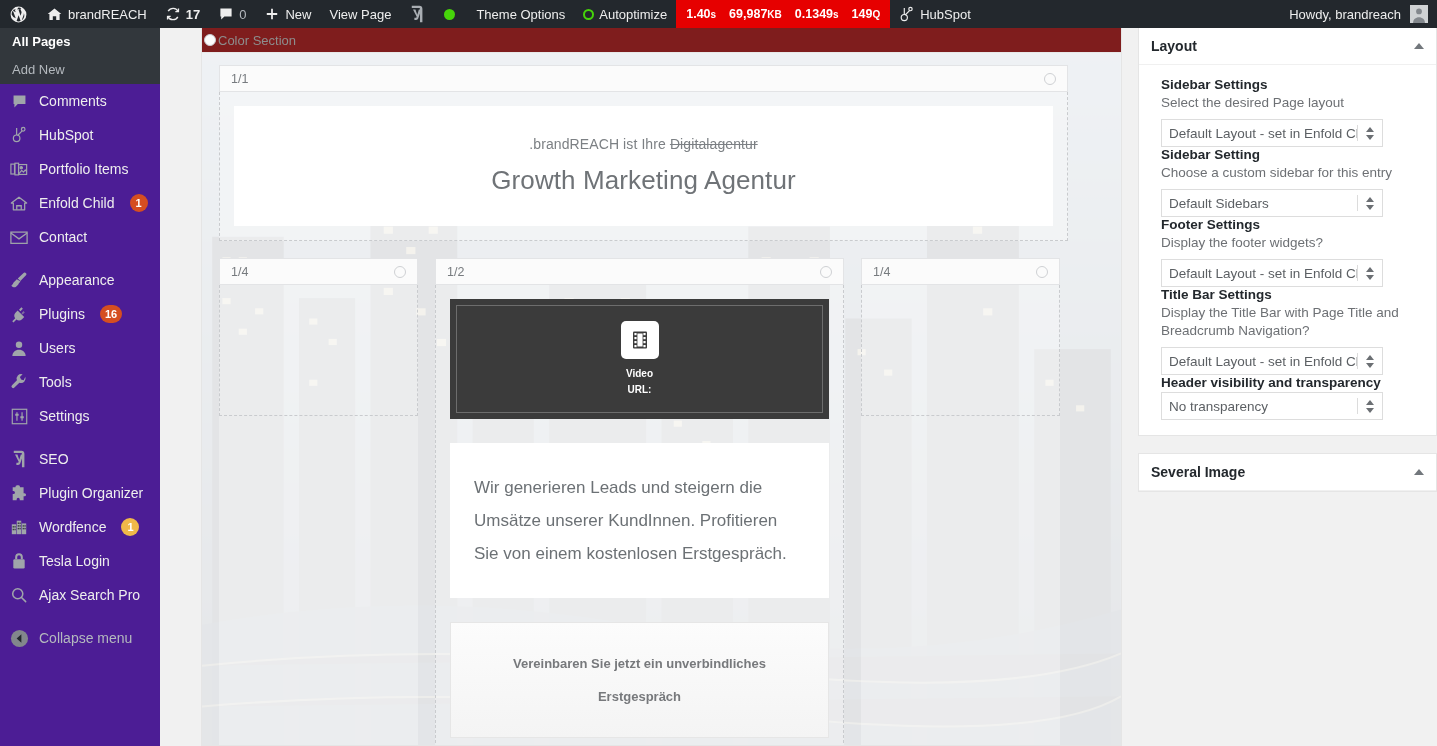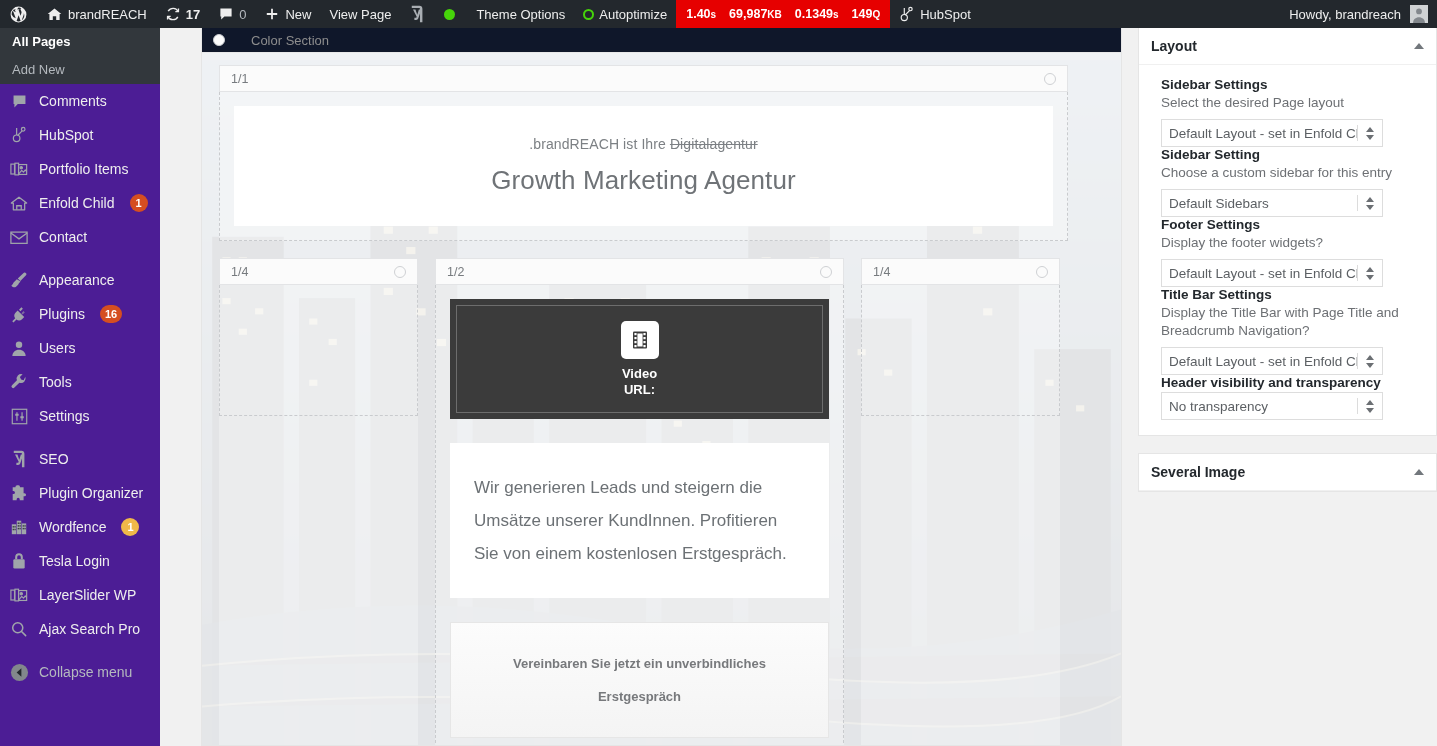--- a/index.html
+++ b/index.html
@@ -119,23 +119,23 @@
     position: absolute; left: 41px; top: 0;
     width: 921px; height: 718px;
     background: #ffffff;
     border: 1px solid #e5e5e5;
     border-top: none;
     overflow: hidden;
   }
   .sec-header {
     height: 25px;
     display: flex; align-items: center;
-    padding-left: 11px;
-    gap: 26px;
-    background: #0f172a;
+    padding-left: 2px;
+    gap: 2px;
+    background: #7f1d1d;
     border-bottom: 1px solid #e8e8e8;
   }
   .sec-circle {
     width: 12px; height: 12px; border-radius: 50%;
     border: 1px solid #c9ccd0; background: #fcfcfc;
   }
   .sec-title { font-size: 13px; color: #8d8d8d; }
 
   .color-section {
     position: relative;
@@ -202,21 +202,21 @@
     display: flex; flex-direction: column;
     align-items: center; justify-content: center;
     gap: 7px;
   }
   .film-tile {
     width: 38px; height: 38px;
     background: #ffffff; border-radius: 5px;
     display: flex; align-items: center; justify-content: center;
   }
   .video-cap {
-    color: #ffffff; font-size: 13px; font-weight: 600;
+    color: #ffffff; font-size: 10px; font-weight: 600;
     text-align: center; line-height: 16px;
   }
 
   .para-block {
     background: #ffffff;
     padding: 28px 24px;
     text-align: left;
     font-size: 17px;
     line-height: 33px;
     color: #6c7175;
@@ -542,32 +542,20 @@
         <span class="badge warn">1</span>
       </div>
       <div class="menu-item">
         <span class="mi-ic">
           <svg width="16" height="18" viewBox="0 0 18 20" fill="currentColor">
             <path d="M9 1.2a4.3 4.3 0 0 0-4.3 4.3V8h2.3V5.5a2 2 0 0 1 4 0V8h2.3V5.5A4.3 4.3 0 0 0 9 1.2z"></path>
             <rect x="2.6" y="8" width="12.8" height="10.5" rx="1.4"></rect>
           </svg>
         </span>
         <span class="menu-label">Tesla Login</span>
-      </div>
-      <div class="menu-item">
-        <span class="mi-ic">
-          <svg width="18" height="17" viewBox="0 0 20 18" fill="none" stroke="currentColor" stroke-width="1.3">
-            <rect x="1" y="3" width="4" height="11"></rect>
-            <rect x="5.5" y="2" width="4" height="13"></rect>
-            <rect x="9.5" y="3.5" width="9" height="11"></rect>
-            <circle cx="12.5" cy="7" r="1.3" fill="currentColor"></circle>
-            <path d="M10 13.5 13 10l2 2 2-2.5 1.5 2" stroke-linejoin="round"></path>
-          </svg>
-        </span>
-        <span class="menu-label">LayerSlider WP</span>
       </div>
       <div class="menu-item">
         <span class="mi-ic">
           <svg width="18" height="18" viewBox="0 0 20 20" fill="none" stroke="currentColor" stroke-width="1.7">
             <circle cx="8.6" cy="8.6" r="5.6"></circle>
             <path d="m12.8 12.8 4.6 4.6" stroke-linecap="round"></path>
           </svg>
         </span>
         <span class="menu-label">Ajax Search Pro</span>
       </div>

